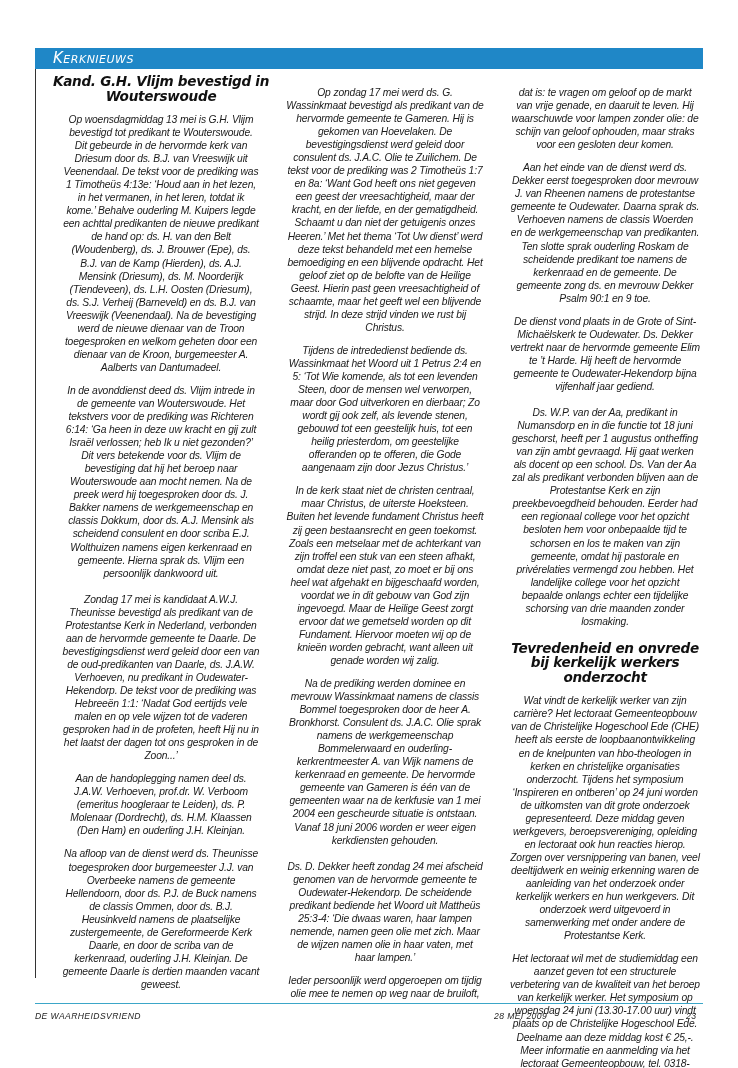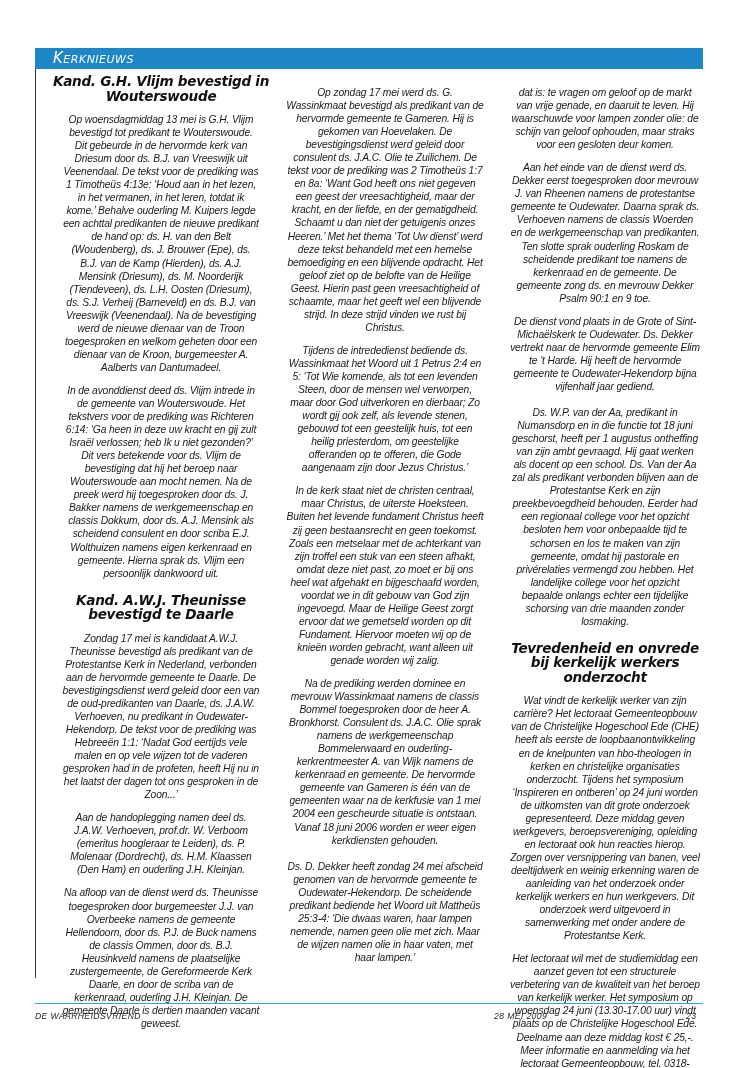--- a/index.html
+++ b/index.html
@@ -51,41 +51,41 @@
 
 <div class="col col1">
   <div class="article">
     <h2 class="article-title">Kand. G.H. Vlijm bevestigd in Wouterswoude</h2>
     <div class="article-body">
       <p>Op woensdagmiddag 13 mei is G.H. Vlijm bevestigd tot predikant te Wouterswoude. Dit gebeurde in de hervormde kerk van Driesum door ds. B.J. van Vreeswijk uit Veenendaal. De tekst voor de prediking was 1 Timotheüs 4:13e: ‘Houd aan in het lezen, in het vermanen, in het leren, totdat ik kome.’ Behalve ouderling M. Kuipers legde een achttal predikanten de nieuwe predikant de hand op: ds. H. van den Belt (Woudenberg), ds. J. Brouwer (Epe), ds. B.J. van de Kamp (Hierden), ds. A.J. Mensink (Driesum), ds. M. Noorderijk (Tiendeveen), ds. L.H. Oosten (Driesum), ds. S.J. Verheij (Barneveld) en ds. B.J. van Vreeswijk (Veenendaal). Na de bevestiging werd de nieuwe dienaar van de Troon toegesproken en welkom geheten door een dienaar van de Kroon, burgemeester A. Aalberts van Dantumadeel.</p>
       <p>In de avonddienst deed ds. Vlijm intrede in de gemeente van Wouterswoude. Het tekstvers voor de prediking was Richteren 6:14: ‘Ga heen in deze uw kracht en gij zult Israël verlossen; heb Ik u niet gezonden?’ Dit vers betekende voor ds. Vlijm de bevestiging dat hij het beroep naar Wouterswoude aan mocht nemen. Na de preek werd hij toegesproken door ds. J. Bakker namens de werkgemeenschap en classis Dokkum, door ds. A.J. Mensink als scheidend consulent en door scriba E.J. Wolthuizen namens eigen kerkenraad en gemeente. Hierna sprak ds. Vlijm een persoonlijk dankwoord uit.</p>
     </div>
   </div>
   <div class="article">
-    <h2 class="article-title">Kand. A.W.J. Theunisse bevestigd te Daarle</h2>
     <div class="article-body">
       <p>Zondag 17 mei is kandidaat A.W.J. Theunisse bevestigd als predikant van de Protestantse Kerk in Nederland, verbonden aan de hervormde gemeente te Daarle. De bevestigingsdienst werd geleid door een van de oud-predikanten van Daarle, ds. J.A.W. Verhoeven, nu predikant in Oudewater-Hekendorp. De tekst voor de prediking was Hebreeën 1:1: ‘Nadat God eertijds vele malen en op vele wijzen tot de vaderen gesproken had in de profeten, heeft Hij nu in het laatst der dagen tot ons gesproken in de Zoon...’</p>
       <p>Aan de handoplegging namen deel ds. J.A.W. Verhoeven, prof.dr. W. Verboom (emeritus hoogleraar te Leiden), ds. P. Molenaar (Dordrecht), ds. H.M. Klaassen (Den Ham) en ouderling J.H. Kleinjan.</p>
       <p>Na afloop van de dienst werd ds. Theunisse toegesproken door burgemeester J.J. van Overbeeke namens de gemeente Hellendoorn, door ds. P.J. de Buck namens de classis Ommen, door ds. B.J. Heusinkveld namens de plaatselijke zustergemeente, de Gereformeerde Kerk Daarle, en door de scriba van de kerkenraad, ouderling J.H. Kleinjan. De gemeente Daarle is dertien maanden vacant geweest.</p>
     </div>
   </div>
 </div>
 
 <div class="col col2">
   <div class="article">
     <div class="article-body">
       <p>Op zondag 17 mei werd ds. G. Wassinkmaat bevestigd als predikant van de hervormde gemeente te Gameren. Hij is gekomen van Hoevelaken. De bevestigingsdienst werd geleid door consulent ds. J.A.C. Olie te Zuilichem. De tekst voor de prediking was 2 Timotheüs 1:7 en 8a: ‘Want God heeft ons niet gegeven een geest der vreesachtigheid, maar der kracht, en der liefde, en der gematigdheid. Schaamt u dan niet der getuigenis onzes Heeren.’ Met het thema ‘Tot Uw dienst’ werd deze tekst behandeld met een hemelse bemoediging en een blijvende opdracht. Het geloof ziet op de belofte van de Heilige Geest. Hierin past geen vreesachtigheid of schaamte, maar het geeft wel een blijvende strijd. In deze strijd vinden we rust bij Christus.</p>
       <p>Tijdens de intrededienst bediende ds. Wassinkmaat het Woord uit 1 Petrus 2:4 en 5: ‘Tot Wie komende, als tot een levenden Steen, door de mensen wel verworpen, maar door God uitverkoren en dierbaar; Zo wordt gij ook zelf, als levende stenen, gebouwd tot een geestelijk huis, tot een heilig priesterdom, om geestelijke offeranden op te offeren, die Gode aangenaam zijn door Jezus Christus.’</p>
       <p>In de kerk staat niet de christen centraal, maar Christus, de uiterste Hoeksteen. Buiten het levende fundament Christus heeft zij geen bestaansrecht en geen toekomst. Zoals een metselaar met de achterkant van zijn troffel een stuk van een steen afhakt, omdat deze niet past, zo moet er bij ons heel wat afgehakt en bijgeschaafd worden, voordat we in dit gebouw van God zijn ingevoegd. Maar de Heilige Geest zorgt ervoor dat we gemetseld worden op dit Fundament. Hiervoor moeten wij op de knieën worden gebracht, want alleen uit genade worden wij zalig.</p>
       <p>Na de prediking werden dominee en mevrouw Wassinkmaat namens de classis Bommel toegesproken door de heer A. Bronkhorst. Consulent ds. J.A.C. Olie sprak namens de werkgemeenschap Bommelerwaard en ouderling-kerkrentmeester A. van Wijk namens de kerkenraad en gemeente. De hervormde gemeente van Gameren is één van de gemeenten waar na de kerkfusie van 1 mei 2004 een gescheurde situatie is ontstaan. Vanaf 18 juni 2006 worden er weer eigen kerkdiensten gehouden.</p>
     </div>
   </div>
   <div class="article">
     <div class="article-body">
       <p>Ds. D. Dekker heeft zondag 24 mei afscheid genomen van de hervormde gemeente te Oudewater-Hekendorp. De scheidende predikant bediende het Woord uit Mattheüs 25:3-4: ‘Die dwaas waren, haar lampen nemende, namen geen olie met zich. Maar de wijzen namen olie in haar vaten, met haar lampen.’</p>
+      <p>Ieder persoonlijk werd opgeroepen om tijdig olie mee te nemen op weg naar de bruiloft,</p>
     </div>
   </div>
 </div>
 
 <div class="col col3">
   <div class="article">
     <div class="article-body">
       <p>dat is: te vragen om geloof op de markt van vrije genade, en daaruit te leven. Hij waarschuwde voor lampen zonder olie: de schijn van geloof ophouden, maar straks voor een gesloten deur komen.</p>
       <p>Aan het einde van de dienst werd ds. Dekker eerst toegesproken door mevrouw J. van Rheenen namens de protestantse gemeente te Oudewater. Daarna sprak ds. Verhoeven namens de classis Woerden en de werkgemeenschap van predikanten. Ten slotte sprak ouderling Roskam de scheidende predikant toe namens de kerkenraad en de gemeente. De gemeente zong ds. en mevrouw Dekker Psalm 90:1 en 9 toe.</p>
       <p>De dienst vond plaats in de Grote of Sint-Michaëlskerk te Oudewater. Ds. Dekker vertrekt naar de hervormde gemeente Elim te ’t Harde. Hij heeft de hervormde gemeente te Oudewater-Hekendorp bijna vijfenhalf jaar gediend.</p>

